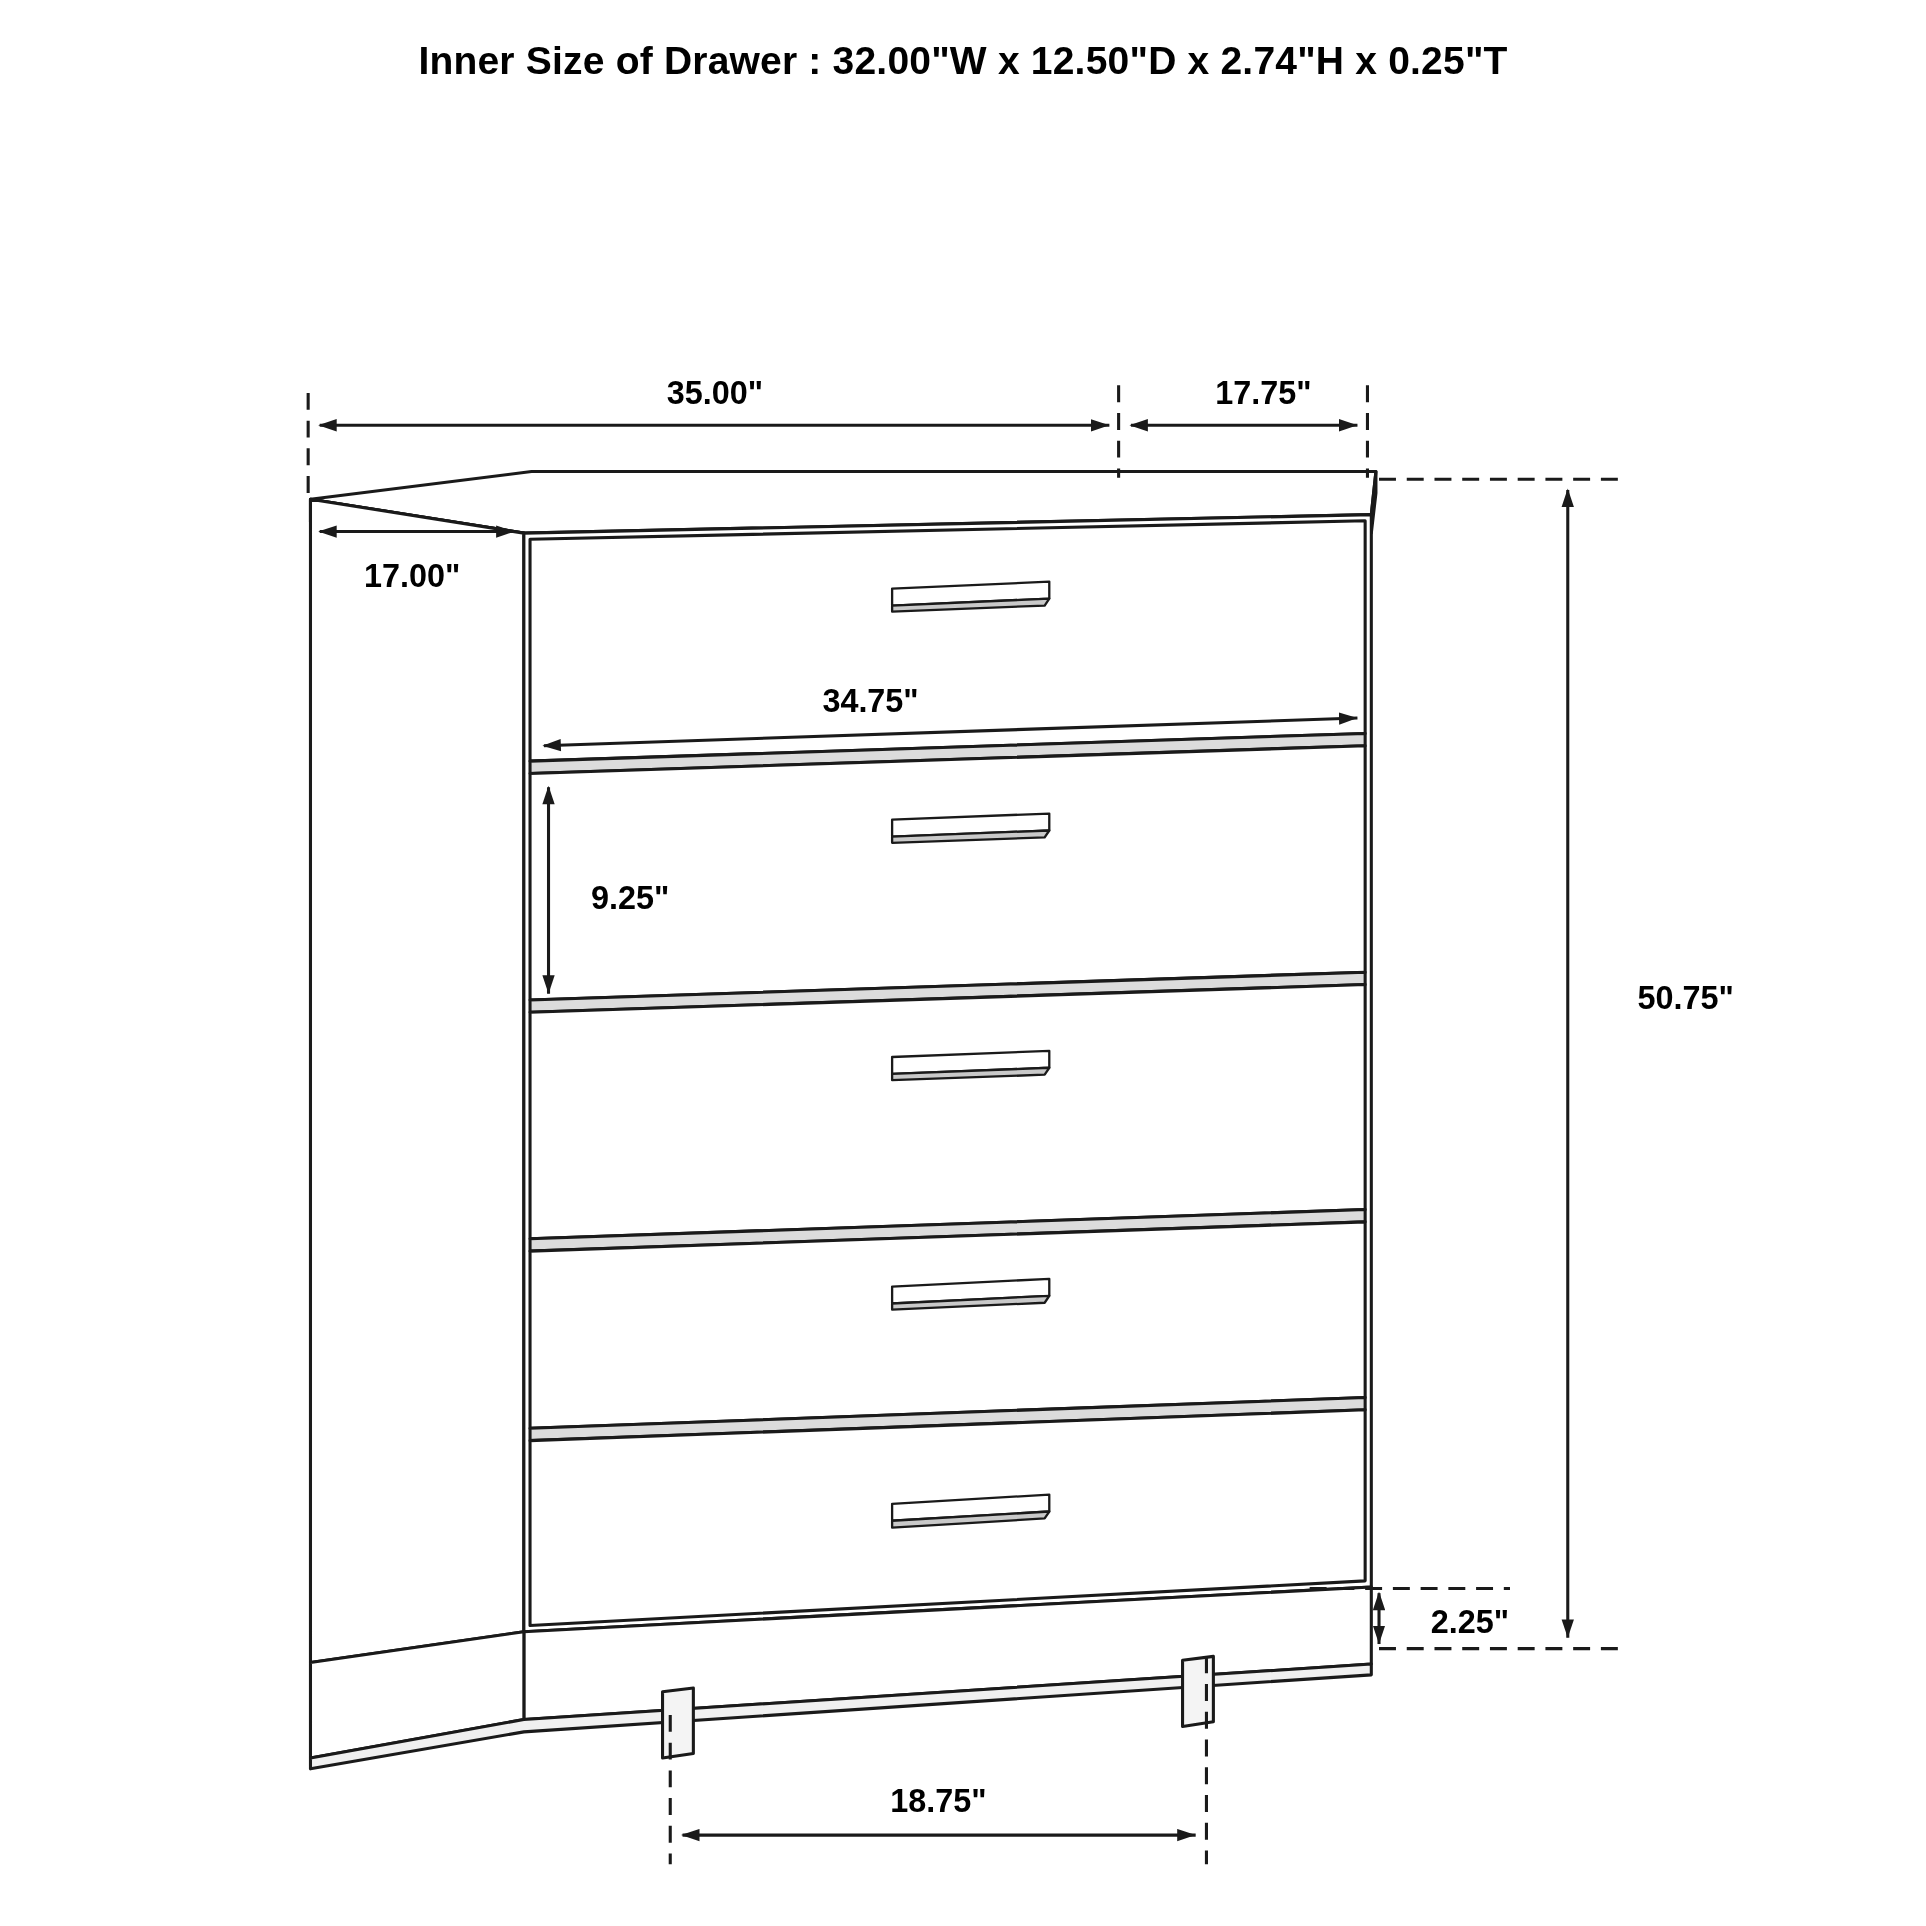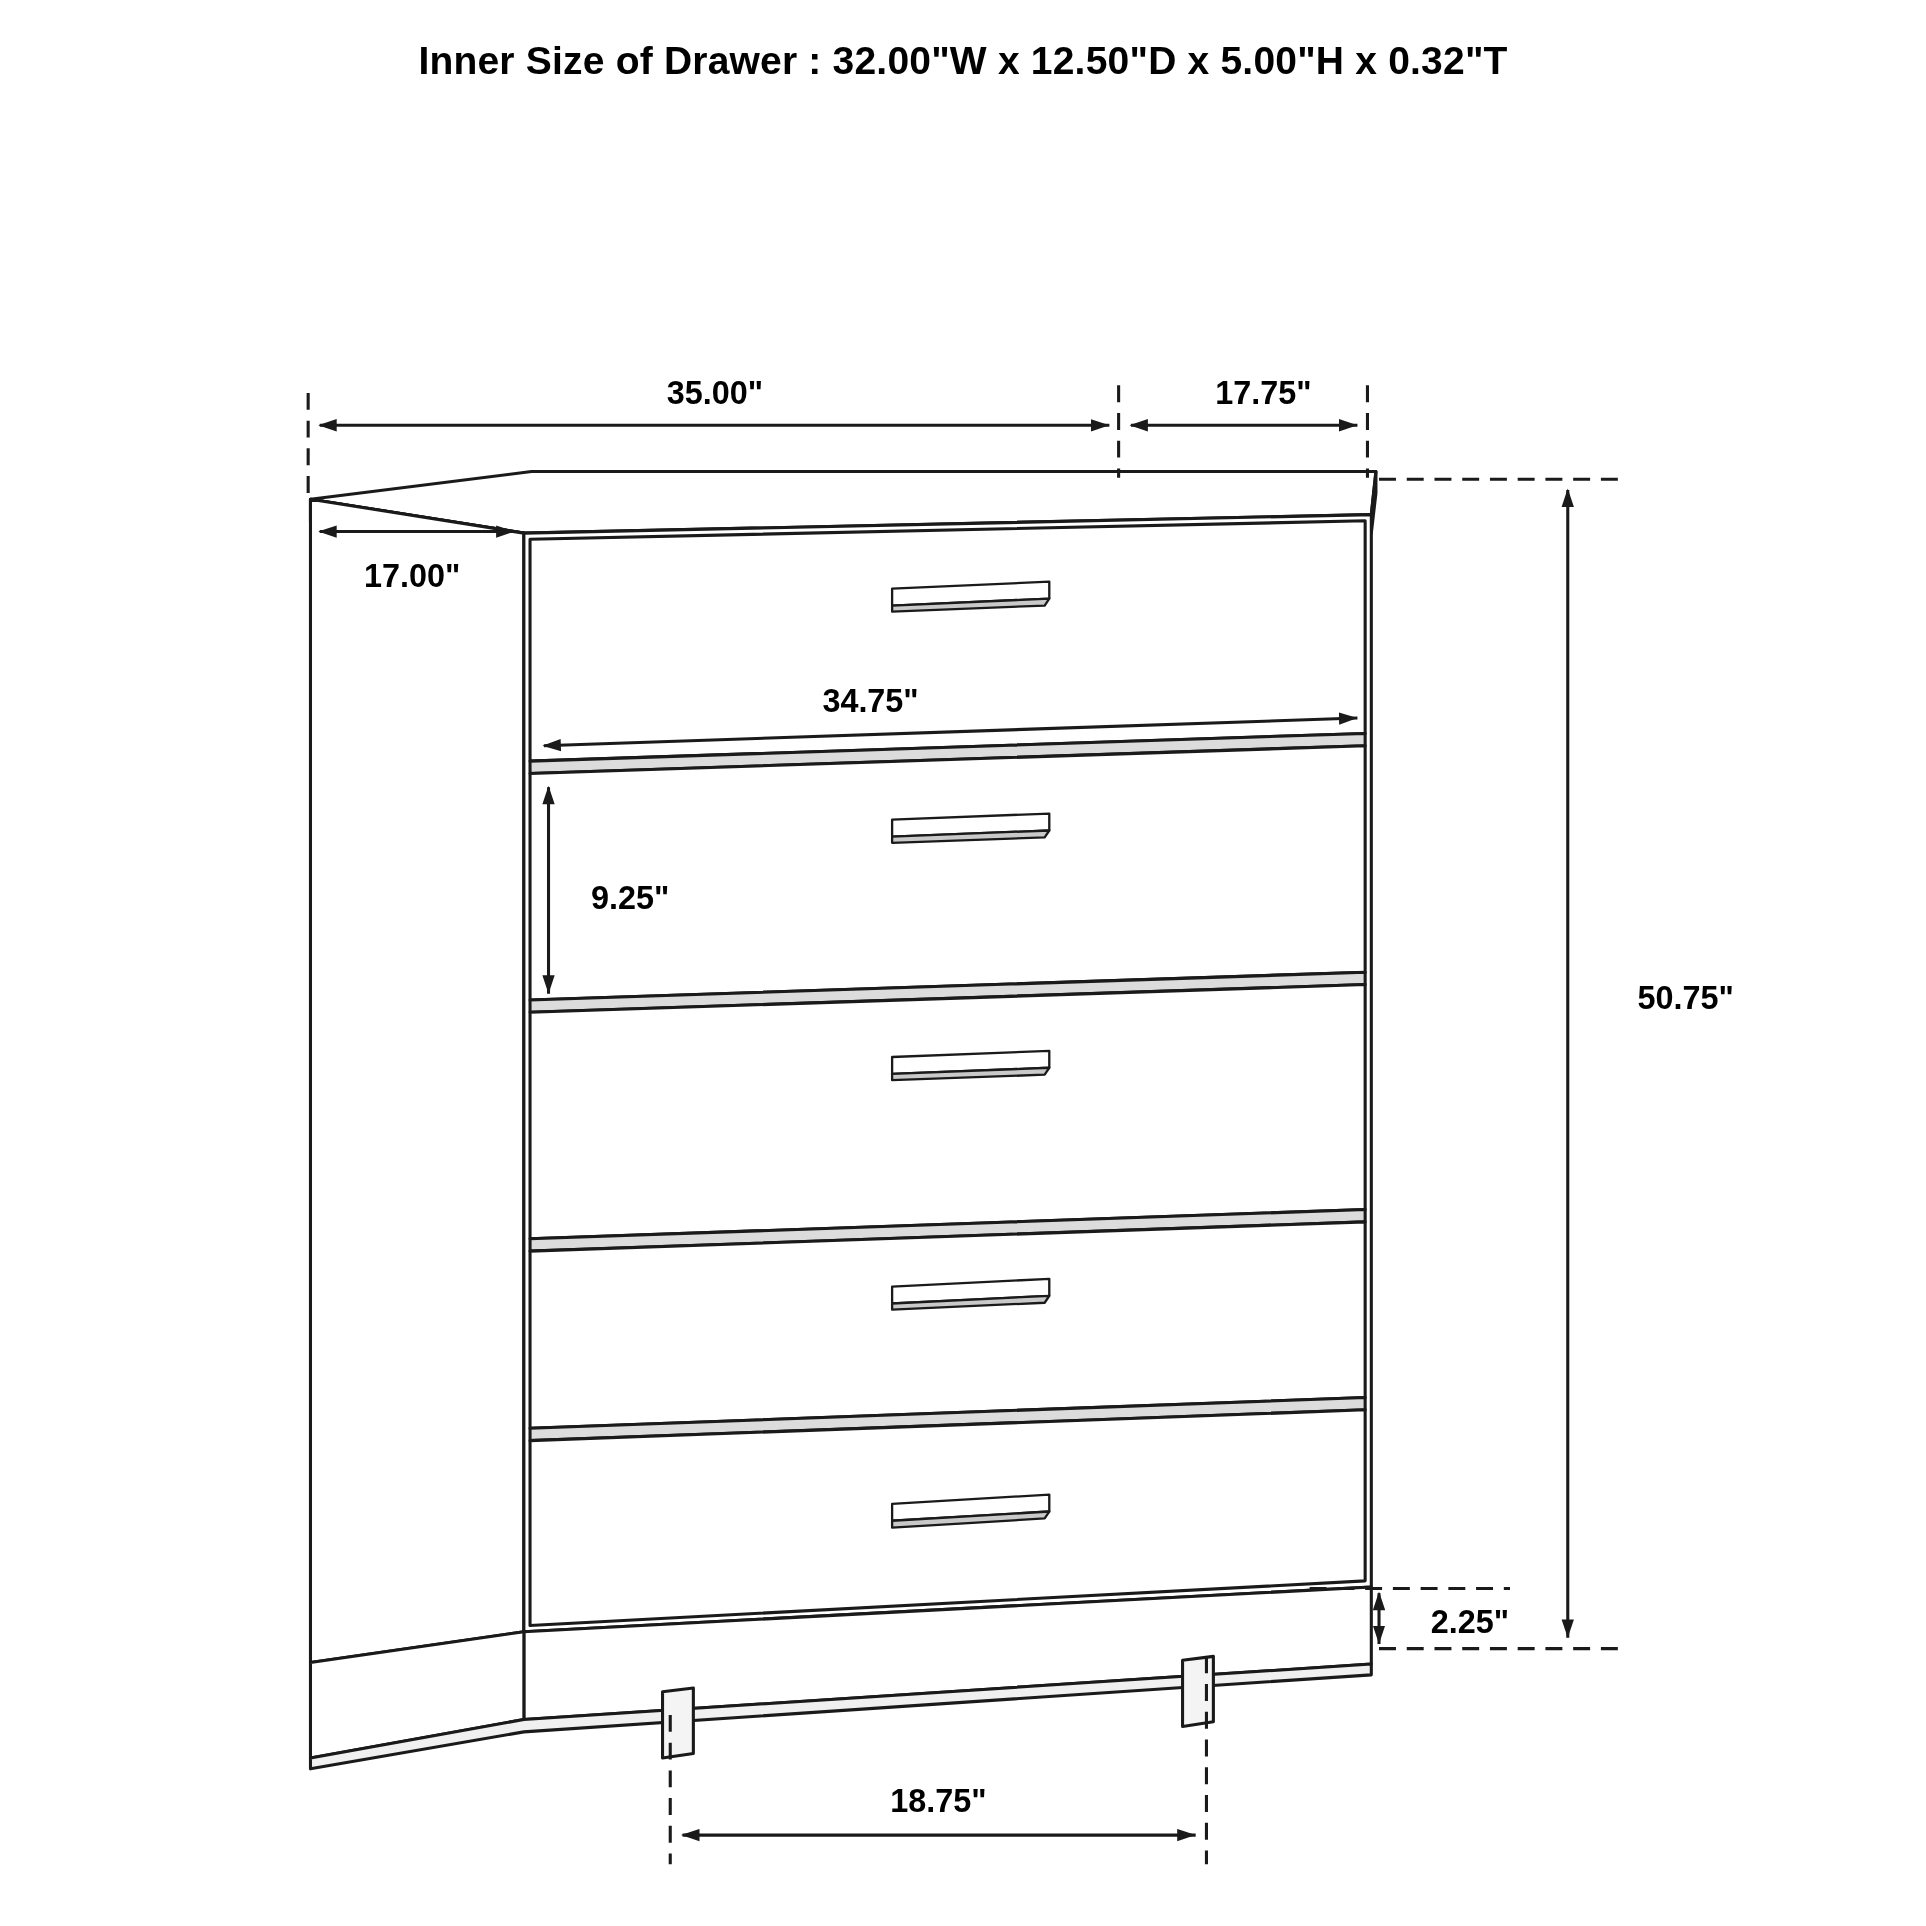--- a/index.html
+++ b/index.html
@@ -41,21 +41,21 @@
     font-size: 42px;
     font-weight: bold;
     fill: #000000;
   }
 </style>
 </head>
 <body>
 
 <div id="stage">
 
-  <div class="title">Inner Size of Drawer : 32.00"W x 12.50"D x 5.00"H x 0.32"T</div>
+  <div class="title">Inner Size of Drawer : 32.00"W x 12.50"D x 2.74"H x 0.25"T</div>
 
   <svg class="diagram" viewBox="0 0 2500 2500">
     <defs>
       <marker id="arrEnd" markerWidth="26" markerHeight="26" refX="24" refY="8" orient="auto" markerUnits="userSpaceOnUse">
         <path d="M0,0 L24,8 L0,16 z" fill="#1a1a1a"></path>
       </marker>
       <marker id="arrStart" markerWidth="26" markerHeight="26" refX="2" refY="8" orient="auto" markerUnits="userSpaceOnUse">
         <path d="M24,0 L0,8 L24,16 z" fill="#1a1a1a"></path>
       </marker>
     </defs>

